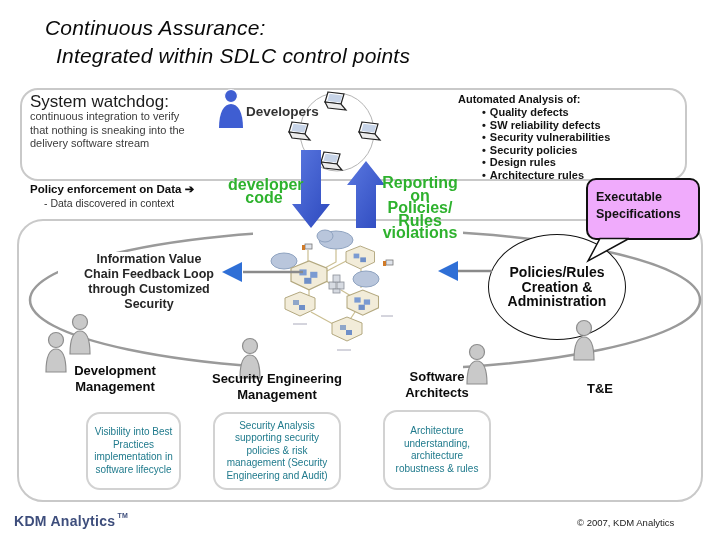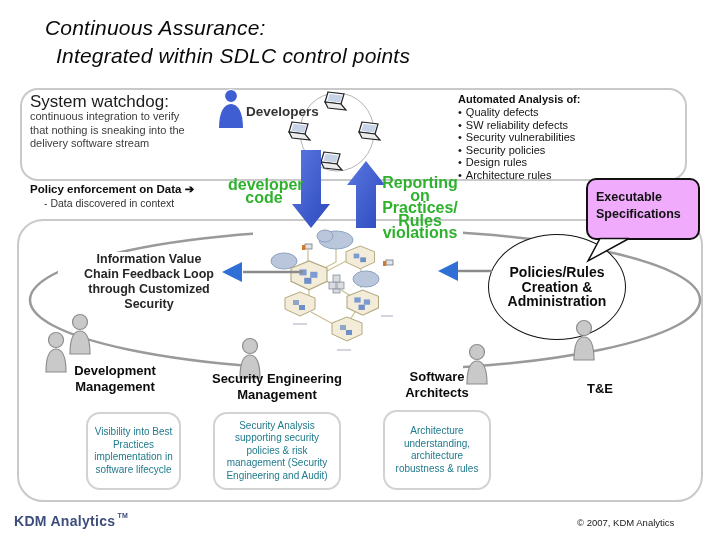--- a/index.html
+++ b/index.html
@@ -20,21 +20,21 @@
 
   
   #watchdog-heading{left:30px;top:92px;font-size:17px;font-weight:normal;color:#1c1c1c;z-index:5;}
   #watchdog-body{left:30px;top:110px;width:170px;font-size:11px;line-height:13.5px;color:#3c3c3c;z-index:5;}
 
   #developers-label{left:246px;top:104px;font-size:13.5px;font-weight:bold;color:#333;z-index:5;}
 
   
   #analysis{left:458px;top:93px;width:210px;z-index:5;}
   #analysis .heading{font-size:11px;font-weight:bold;color:#111;margin-bottom:1px;}
-  #analysis .item{font-size:11px;font-weight:normal;color:#141414;line-height:12.6px;}
+  #analysis .item{font-size:11px;font-weight:bold;color:#141414;line-height:12.6px;margin-left:24px;}
   #analysis .bullet{margin-right:4px;}
 
   
   #policy-line1{left:30px;top:182px;font-size:11.5px;font-weight:bold;color:#0d0d0d;z-index:5;}
   #policy-line2{left:44px;top:197px;font-size:10.5px;color:#333;z-index:5;}
 
   
   .green-label{font-size:16px;font-weight:bold;color:#2eb22e;text-align:center;line-height:12.5px;z-index:5;}
   #developer-code{left:228px;top:179px;width:72px;}
   #reporting{left:377px;top:177px;width:86px;}
@@ -252,21 +252,21 @@
 
   <div id="policy-line1" class="abs">Policy enforcement on Data ➔</div>
   <div id="policy-line2" class="abs">- Data discovered in context</div>
 
   <div id="developer-code" class="abs green-label">
     <div>developer</div>
     <div>code</div>
   </div>
   <div id="reporting" class="abs green-label">
     <div>Reporting on</div>
-    <div>Practices/</div>
+    <div>Policies/</div>
     <div>Rules</div>
     <div>violations</div>
   </div>
 
   <div id="col-header-0" class="abs col-header">
     <div>Development</div>
     <div>Management</div>
   </div>
   <div id="col-header-1" class="abs col-header">
     <div>Security Engineering</div>

